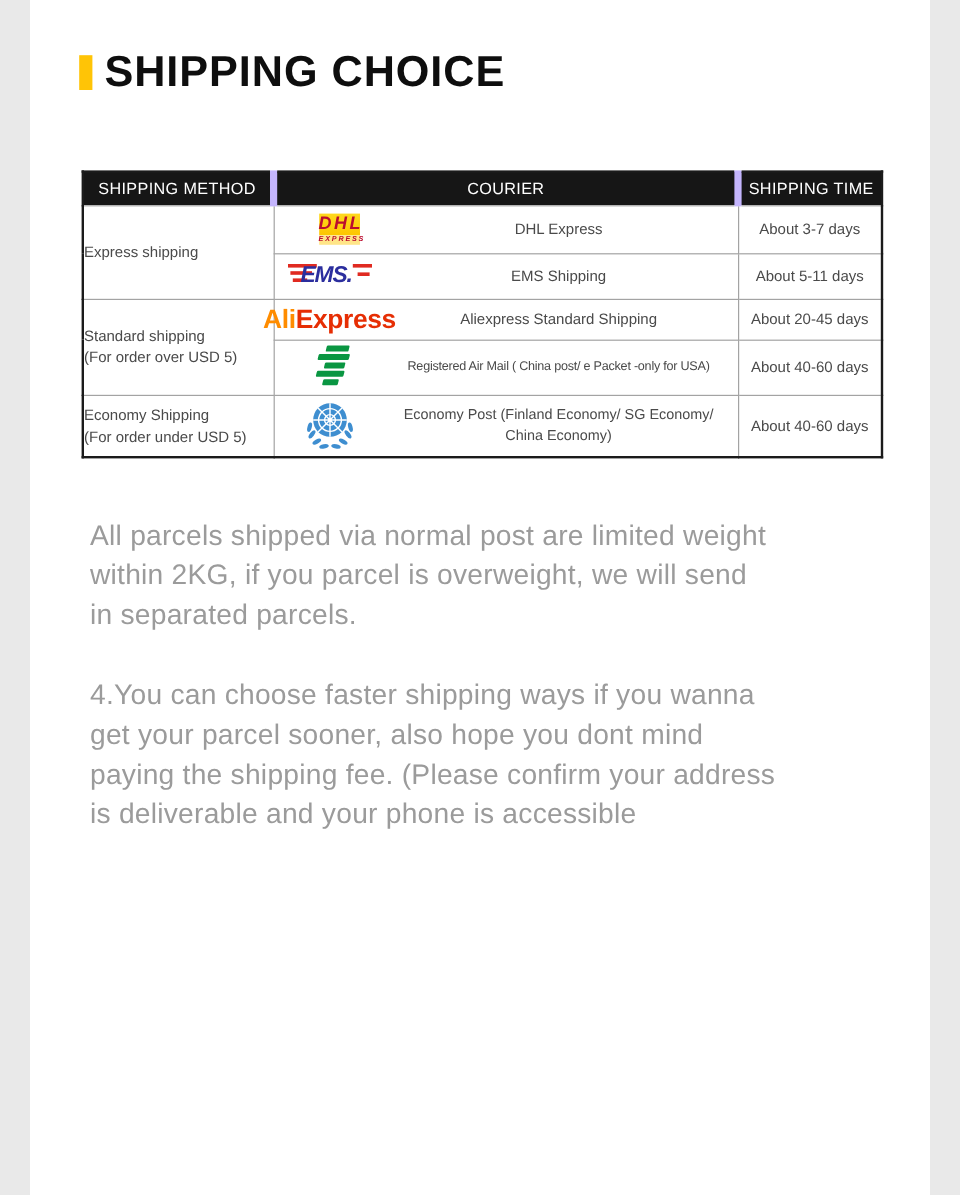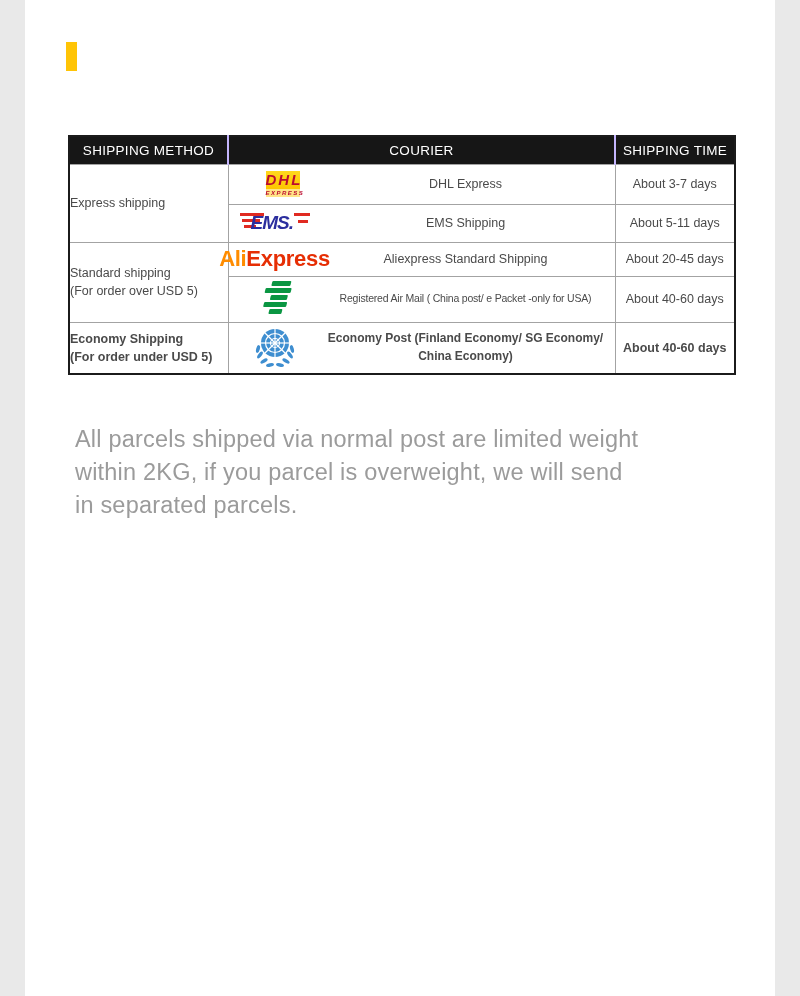--- a/index.html
+++ b/index.html
@@ -23,31 +23,31 @@
   }
 
   
   table.ship-table {
     margin:64px 0 0 43px; width:666px; border-collapse:collapse; table-layout:fixed;
     border:2px solid #1b1b1b;
   }
   col.c1{width:159px;} col.c2{width:387px;} col.c3{width:120px;}
   .ship-table th {
     background:#161616; color:#ffffff; font-weight:normal; font-size:13.5px;
-    letter-spacing:0.3px; height:28px; text-align:center; border-left:2px solid #c4b5fd;
+    letter-spacing:0.3px; height:28px; text-align:center; border-left:6px solid #c4b5fd;
   }
   .ship-table th:first-child { border-left:none; }
   .ship-table td {
     border:1px solid #a3a3a3; font-size:12.5px; color:#4a4a4a; background:#fff;
     vertical-align:middle;
   }
   td.method-cell { white-space:pre-line; line-height:1.45; }
   td.time-cell { text-align:center; }
   tr.r-dhl{height:40px;} tr.r-ems{height:38px;} tr.r-ali{height:34px;}
-  tr.r-air{height:46px;} tr.r-eco{height:52px;font-weight:bold;}
+  tr.r-air{height:46px;} tr.r-eco{height:52px;}
   .courier-flex { display:flex; align-items:center; width:100%; }
   .logo-wrap { width:92px; flex:none; display:flex; justify-content:center; align-items:center; }
   .courier-name { flex:1; text-align:center; padding-right:4px; line-height:1.45; }
   .courier-name.tight { white-space:nowrap; font-size:10.5px; letter-spacing:-0.2px; }
   .courier-name.wraps { font-size:12px; }
 
   
   .dhl-logo { width:50px; display:inline-flex; flex-direction:column;padding-left:16px; }
   .dhl-top {
     background:linear-gradient(180deg,#ffd81e,#fdc600); color:#bb0c2f;
@@ -84,20 +84,21 @@
     white-space:pre-line; margin-bottom:34px;
   }
 </style>
 </head>
 <body>
 
 <div class="page">
 
   <div class="title-row">
     <span class="accent-bar"></span>
+    <h1 class="page-title">SHIPPING CHOICE</h1>
   </div>
 
   <table class="ship-table">
     <colgroup>
         <col class="c1">
         <col class="c2">
         <col class="c3">
       </colgroup>
     <thead>
       <tr>
@@ -206,15 +207,19 @@
         </td>
         <td class="time-cell">About 40-60 days</td>
       </tr>
     </tbody>
   </table>
 
   <div class="notes">
     <p>All parcels shipped via normal post are limited weight
 within 2KG, if you parcel is overweight, we will send
 in separated parcels.</p>
+    <p>4.You can choose faster shipping ways if you wanna
+get your parcel sooner, also hope you dont mind
+paying the shipping fee. (Please confirm your address
+is deliverable and your phone is accessible</p>
   </div>
 
 </div>
 
 </body></html>

